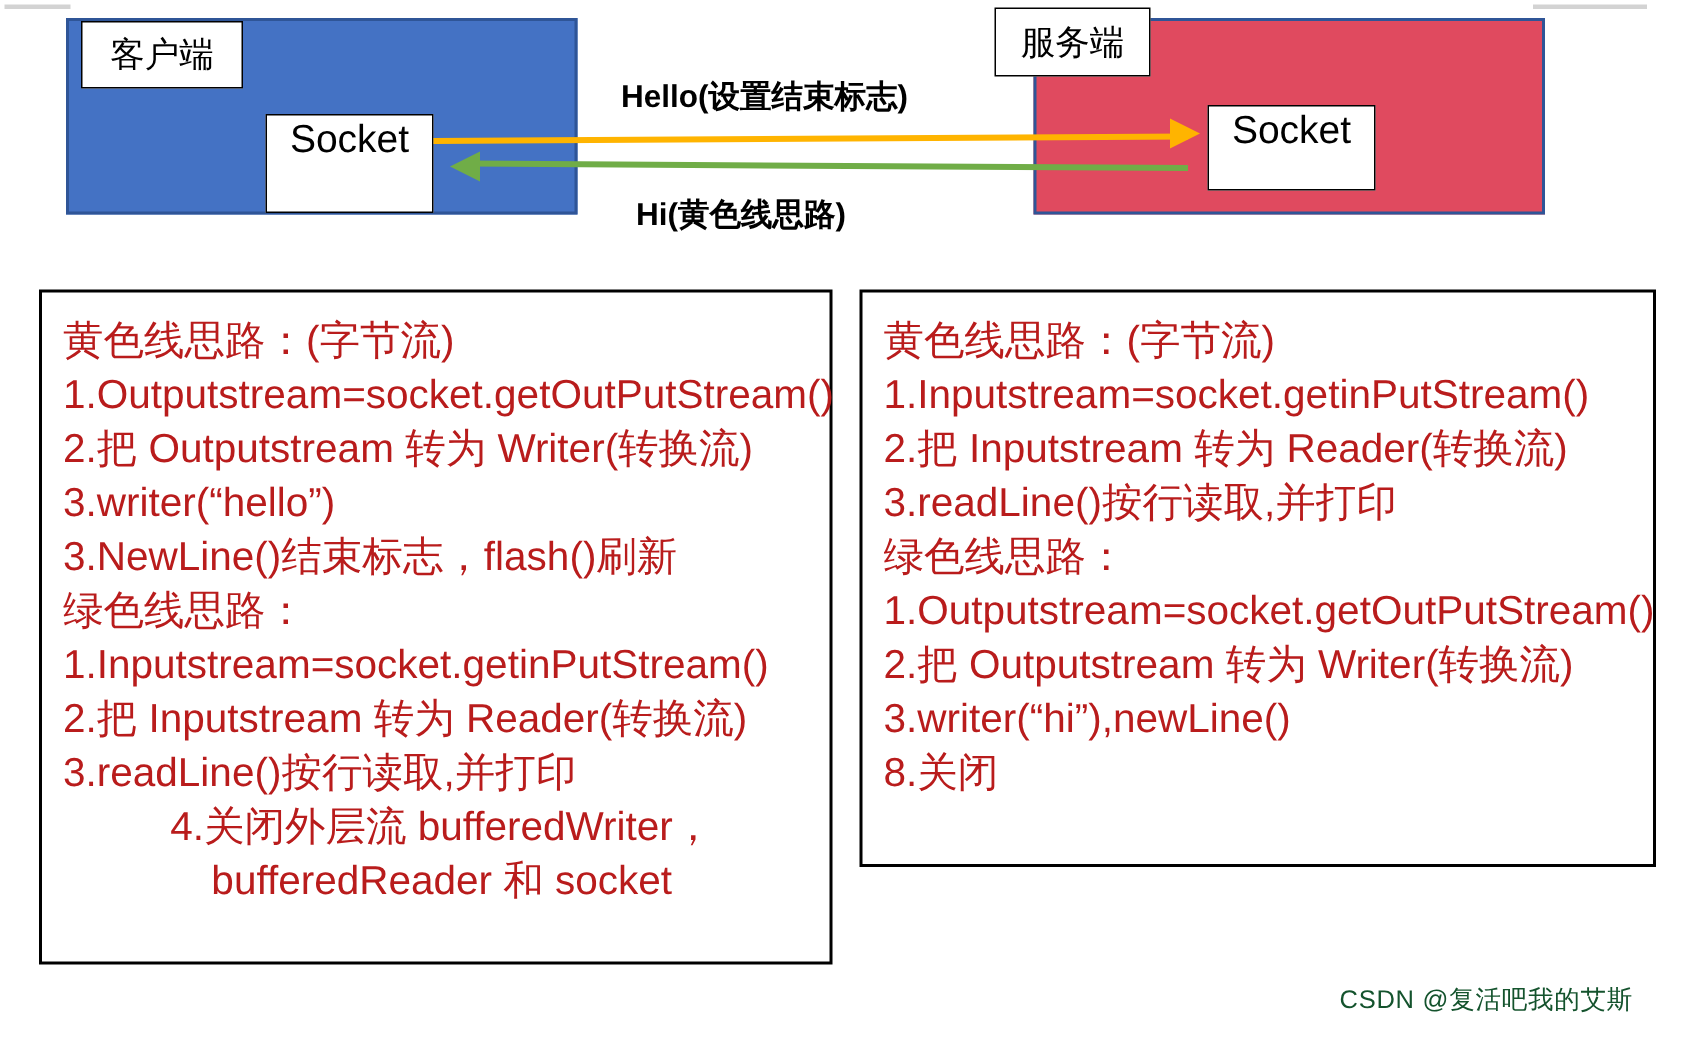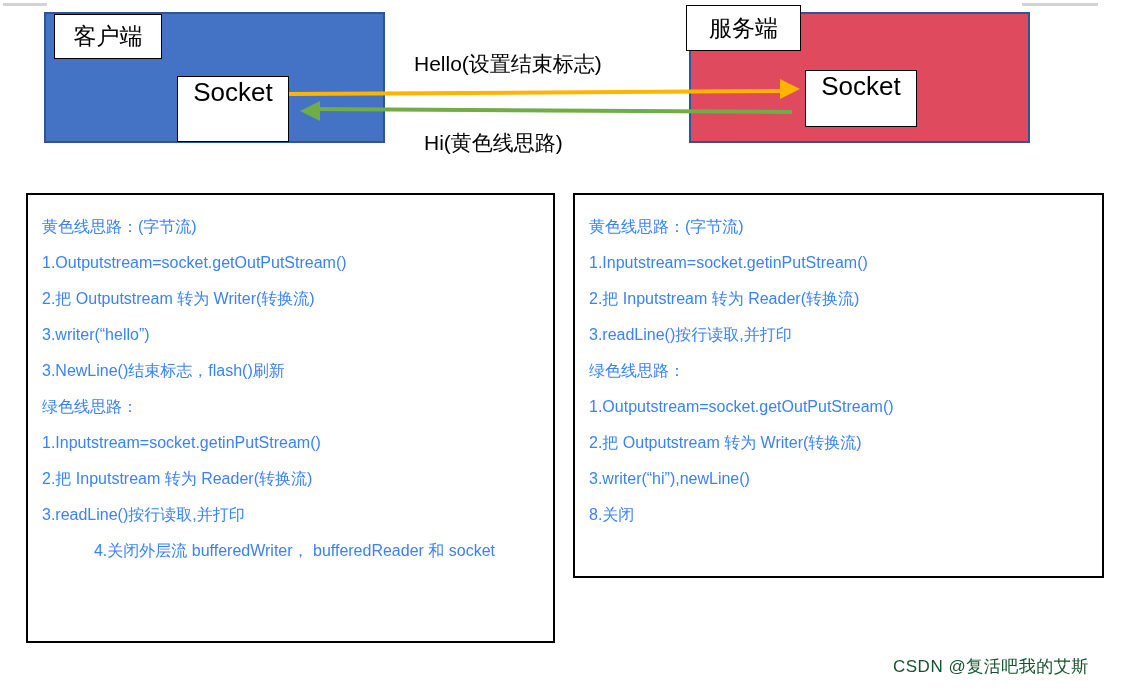--- a/index.html
+++ b/index.html
@@ -51,21 +51,21 @@
     border: 1px solid #000000;
     display: flex;
     align-items: center;
     justify-content: center;
     color: #000000;
     font-size: 23px;
     font-family: "DejaVu Serif", "Liberation Serif", serif;
     white-space: nowrap;
   }
   .label-client { left: 54px;  top: 14px; width: 108px; height: 45px; }
-  .label-server { left: 686px; top: 5px;  width: 115px; height: 46px; }
+  .label-server { left: 663px; top: 5px;  width: 104px; height: 46px; }
 
   
   .socket-box {
     position: absolute;
     box-sizing: border-box;
     background: #ffffff;
     border: 1px solid #000000;
     display: flex;
     align-items: flex-start;
     justify-content: center;
@@ -111,38 +111,39 @@
     border-bottom: 10px solid transparent;
     border-right: 20px solid #70ad47;
   }
 
   
   .wire-caption {
     position: absolute;
     color: #000000;
     font-size: 21px;
     white-space: nowrap;
+    font-weight: bold;
   }
   .caption-hello { left: 414px; top: 50px; }
   .caption-hi    { left: 424px; top: 129px; }
 
   
   .note-panel {
     position: absolute;
     box-sizing: border-box;
     background: #ffffff;
     border: 2px solid #000000;
     padding: 14px 0 0 14px;
   }
   .note-left  { left: 26px;  top: 193px; width: 529px; height: 450px; }
   .note-right { left: 573px; top: 193px; width: 531px; height: 385px; }
 
   .note-line {
-    color: #3b82f6;
-    font-size: 16px;
+    color: #b91c1c;
+    font-size: 27px;
     line-height: 36px;
     white-space: pre-wrap;
   }
   .note-line.wrap { white-space: pre-wrap; text-align: center; }
 
   
   .watermark {
     position: absolute;
     left: 893px; top: 655px;
     color: #14532d;

